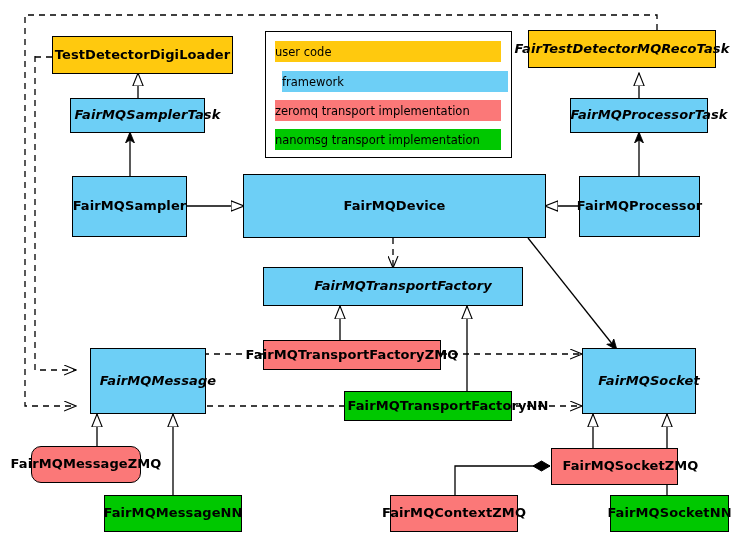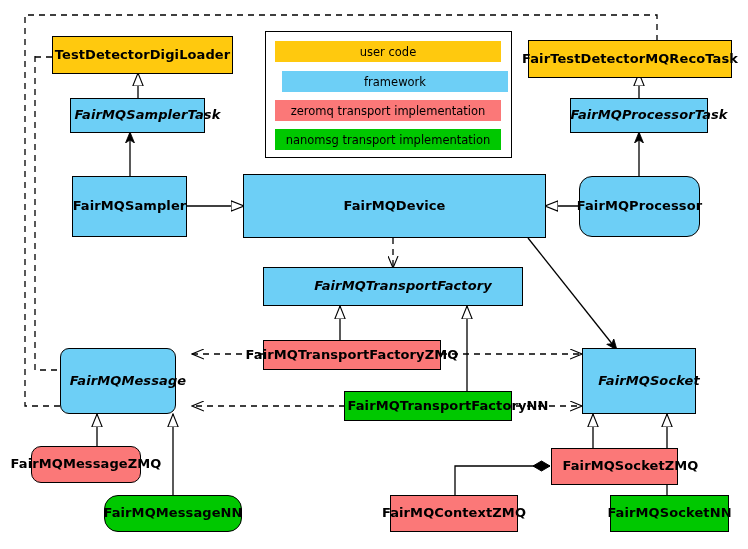--- a/index.html
+++ b/index.html
@@ -31,21 +31,21 @@
   .nanomsg{background:#00c800;}
   #legend{
     position:absolute;
     left:265px;top:31px;width:245px;height:125px;
     background:#ffffff;border:1px solid #000000;
     z-index:4;
     padding:0;
   }
   .legend-row{
     position:absolute;left:9px;width:226px;height:21px;
-    display:flex;align-items:center;justify-content:center;
+    display:flex;align-items:center;justify-content:flex-start;
     font-size:11.5px;font-weight:normal;color:#000000;
   }
   .lr0{top:9px;}
   .lr1{top:39px;margin-left:7px;}
   .lr2{top:68px;}
   .lr3{top:97px;}
 </style>
 </head>
 <body>
 
@@ -125,69 +125,69 @@
     </div>
     <div class="legend-row lr3 nanomsg">
       <span>nanomsg transport implementation</span>
     </div>
   </div>
 
   <div class="node usercode" style="left:52px;top:36px;width:181px;height:38px;">
     <span>TestDetectorDigiLoader</span>
   </div>
 
-  <div class="node usercode" style="left:528px;top:40px;width:204px;height:38px;">
+  <div class="node usercode" style="left:528px;top:30px;width:188px;height:38px;font-style:italic;">
     <span>FairTestDetectorMQRecoTask</span>
   </div>
 
   <div class="node framework abstract" style="left:70px;top:98px;width:135px;height:35px;">
     <span>FairMQSamplerTask</span>
   </div>
 
   <div class="node framework abstract" style="left:570px;top:98px;width:138px;height:35px;">
     <span>FairMQProcessorTask</span>
   </div>
 
   <div class="node framework" style="left:72px;top:176px;width:115px;height:61px;">
     <span>FairMQSampler</span>
   </div>
 
   <div class="node framework" style="left:243px;top:174px;width:303px;height:64px;">
     <span>FairMQDevice</span>
   </div>
 
-  <div class="node framework" style="left:579px;top:176px;width:121px;height:61px;border-radius:13px;">
+  <div class="node framework" style="left:579px;top:176px;width:121px;height:61px;">
     <span>FairMQProcessor</span>
   </div>
 
   <div class="node framework abstract" style="left:263px;top:267px;width:260px;height:39px;">
     <span>FairMQTransportFactory</span>
   </div>
 
   <div class="node zmq" style="left:263px;top:340px;width:178px;height:30px;">
     <span>FairMQTransportFactoryZMQ</span>
   </div>
 
   <div class="node nanomsg" style="left:344px;top:391px;width:168px;height:30px;padding-left:40px;">
     <span>FairMQTransportFactoryNN</span>
   </div>
 
-  <div class="node framework abstract" style="left:60px;top:348px;width:116px;height:66px;border-radius:9px;">
+  <div class="node framework abstract" style="left:90px;top:348px;width:116px;height:66px;">
     <span>FairMQMessage</span>
   </div>
 
   <div class="node framework abstract" style="left:582px;top:348px;width:114px;height:66px;">
     <span>FairMQSocket</span>
   </div>
 
   <div class="node zmq" style="left:31px;top:446px;width:110px;height:37px;border-radius:10px;">
     <span>FairMQMessageZMQ</span>
   </div>
 
-  <div class="node nanomsg" style="left:104px;top:495px;width:138px;height:37px;border-radius:14px;">
+  <div class="node nanomsg" style="left:104px;top:495px;width:138px;height:37px;">
     <span>FairMQMessageNN</span>
   </div>
 
   <div class="node zmq" style="left:551px;top:448px;width:127px;height:37px;padding-left:32px;">
     <span>FairMQSocketZMQ</span>
   </div>
 
   <div class="node nanomsg" style="left:610px;top:495px;width:119px;height:37px;">
     <span>FairMQSocketNN</span>
   </div>

